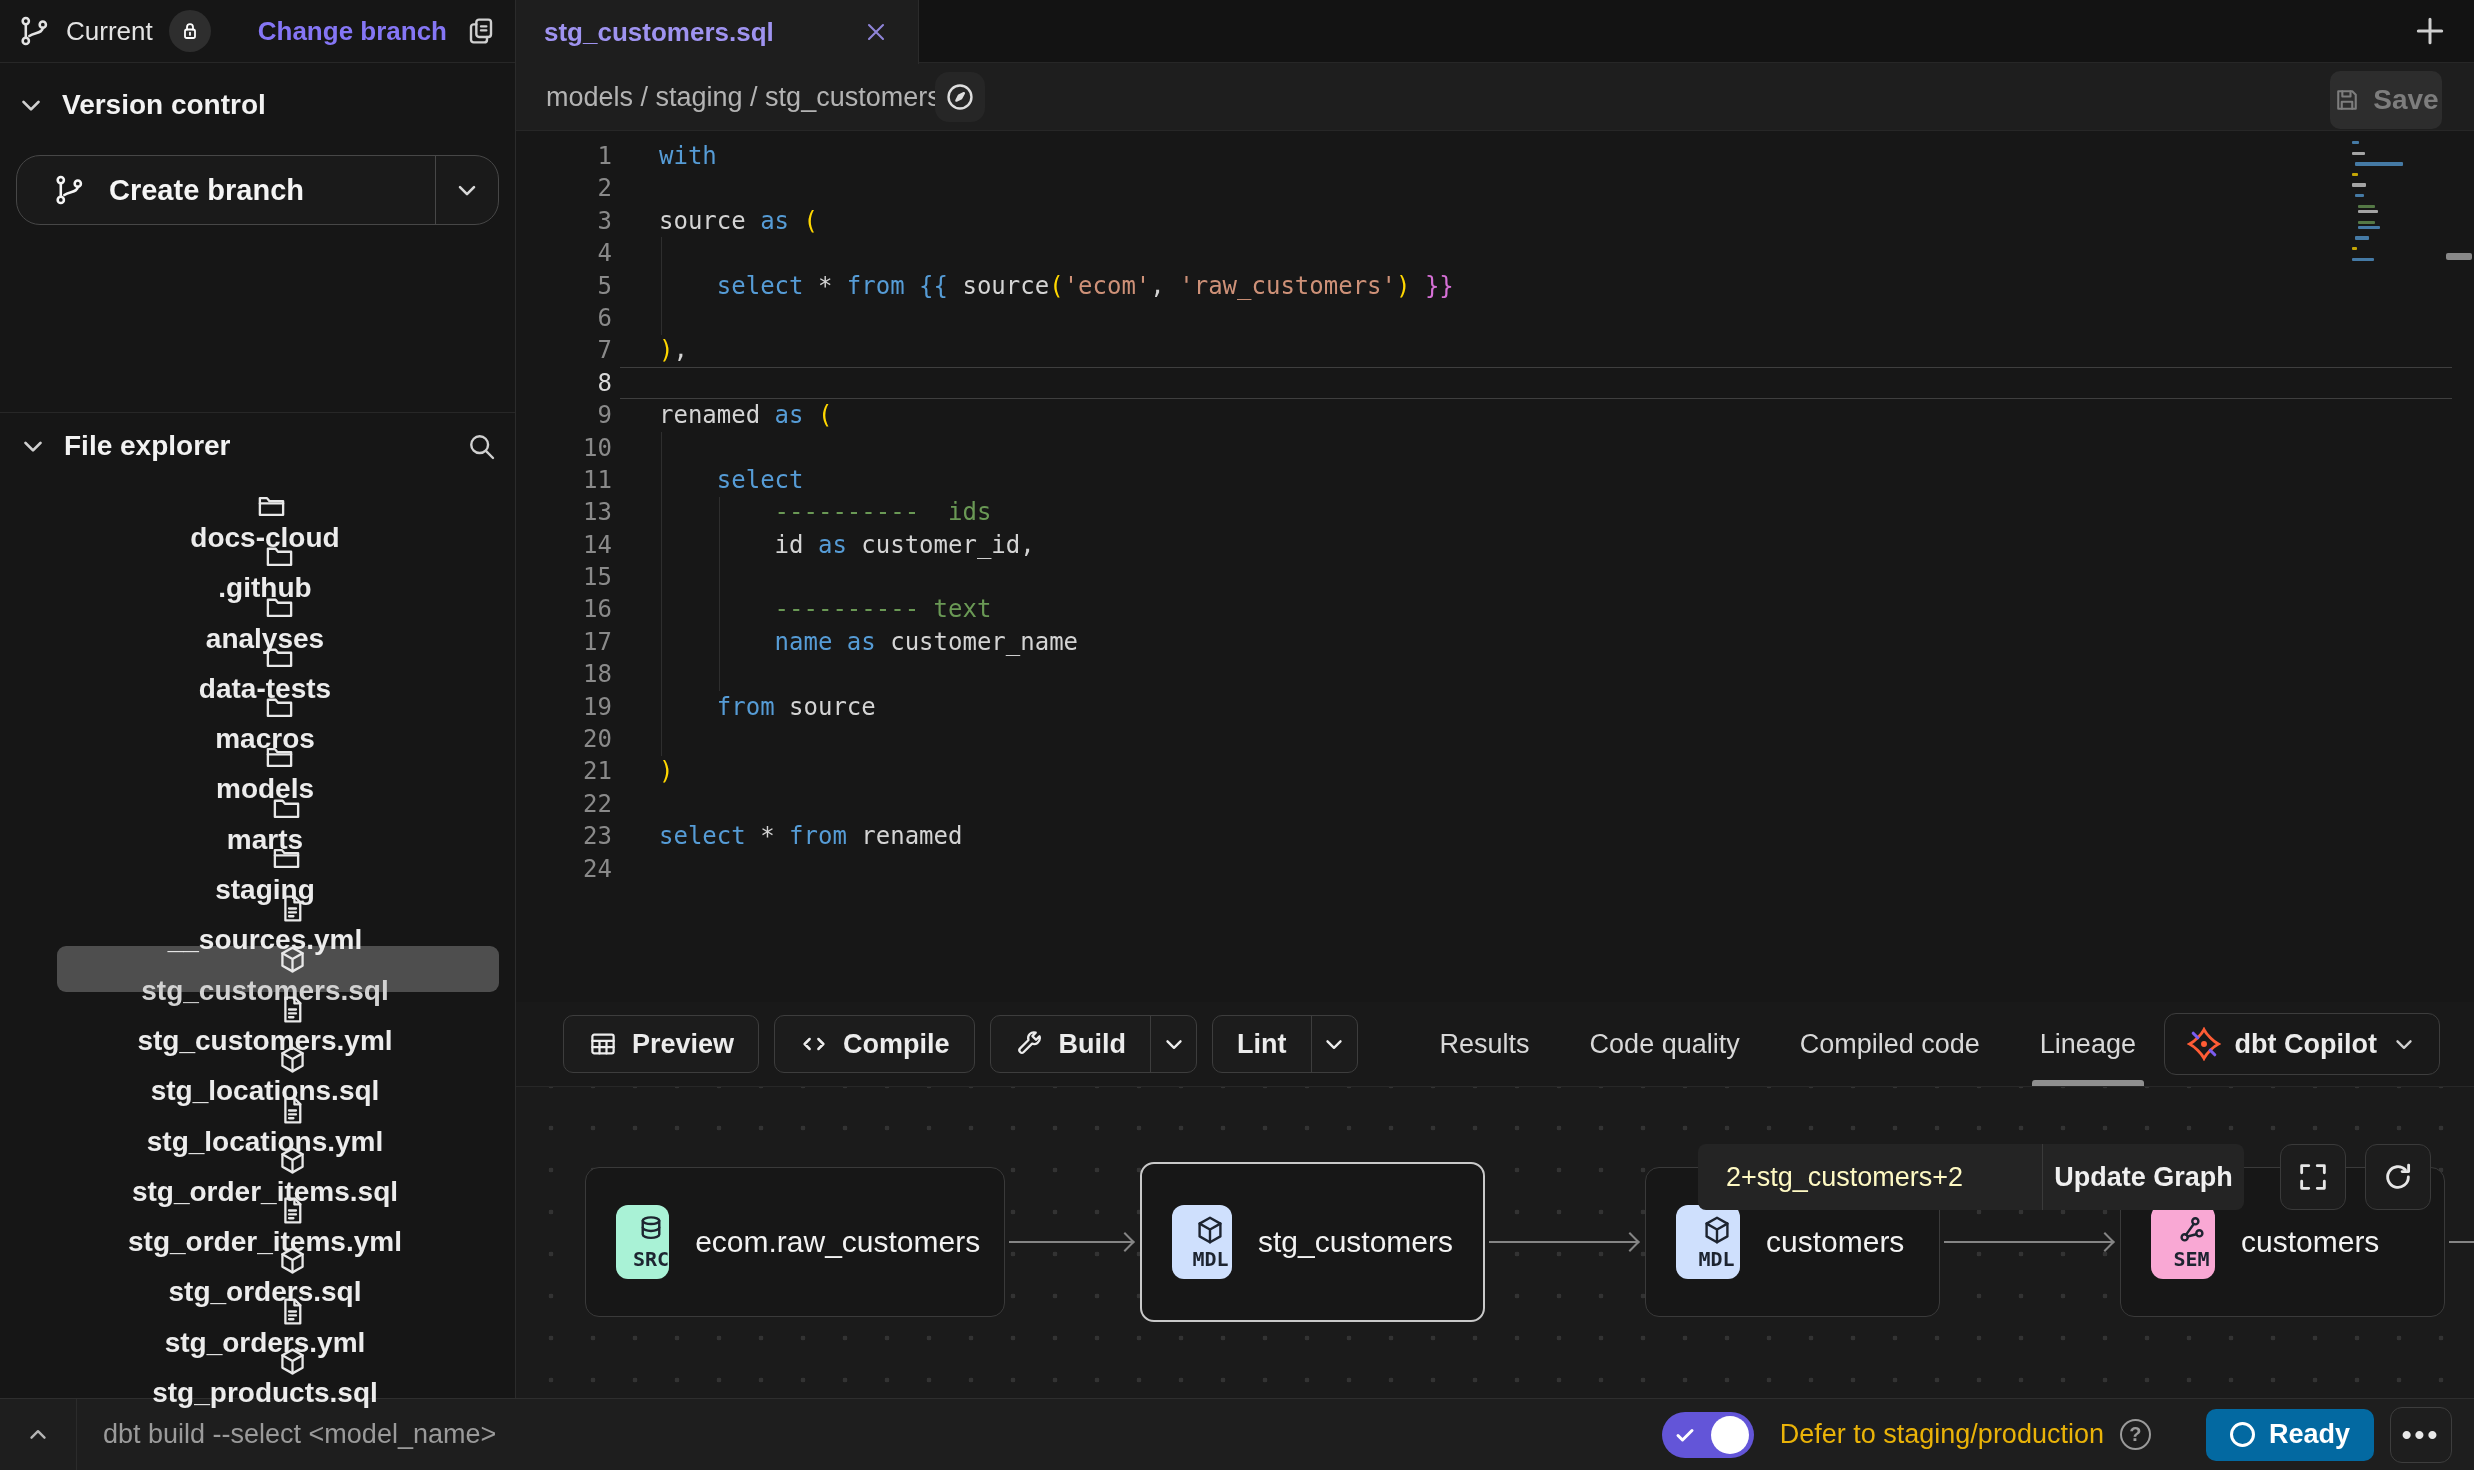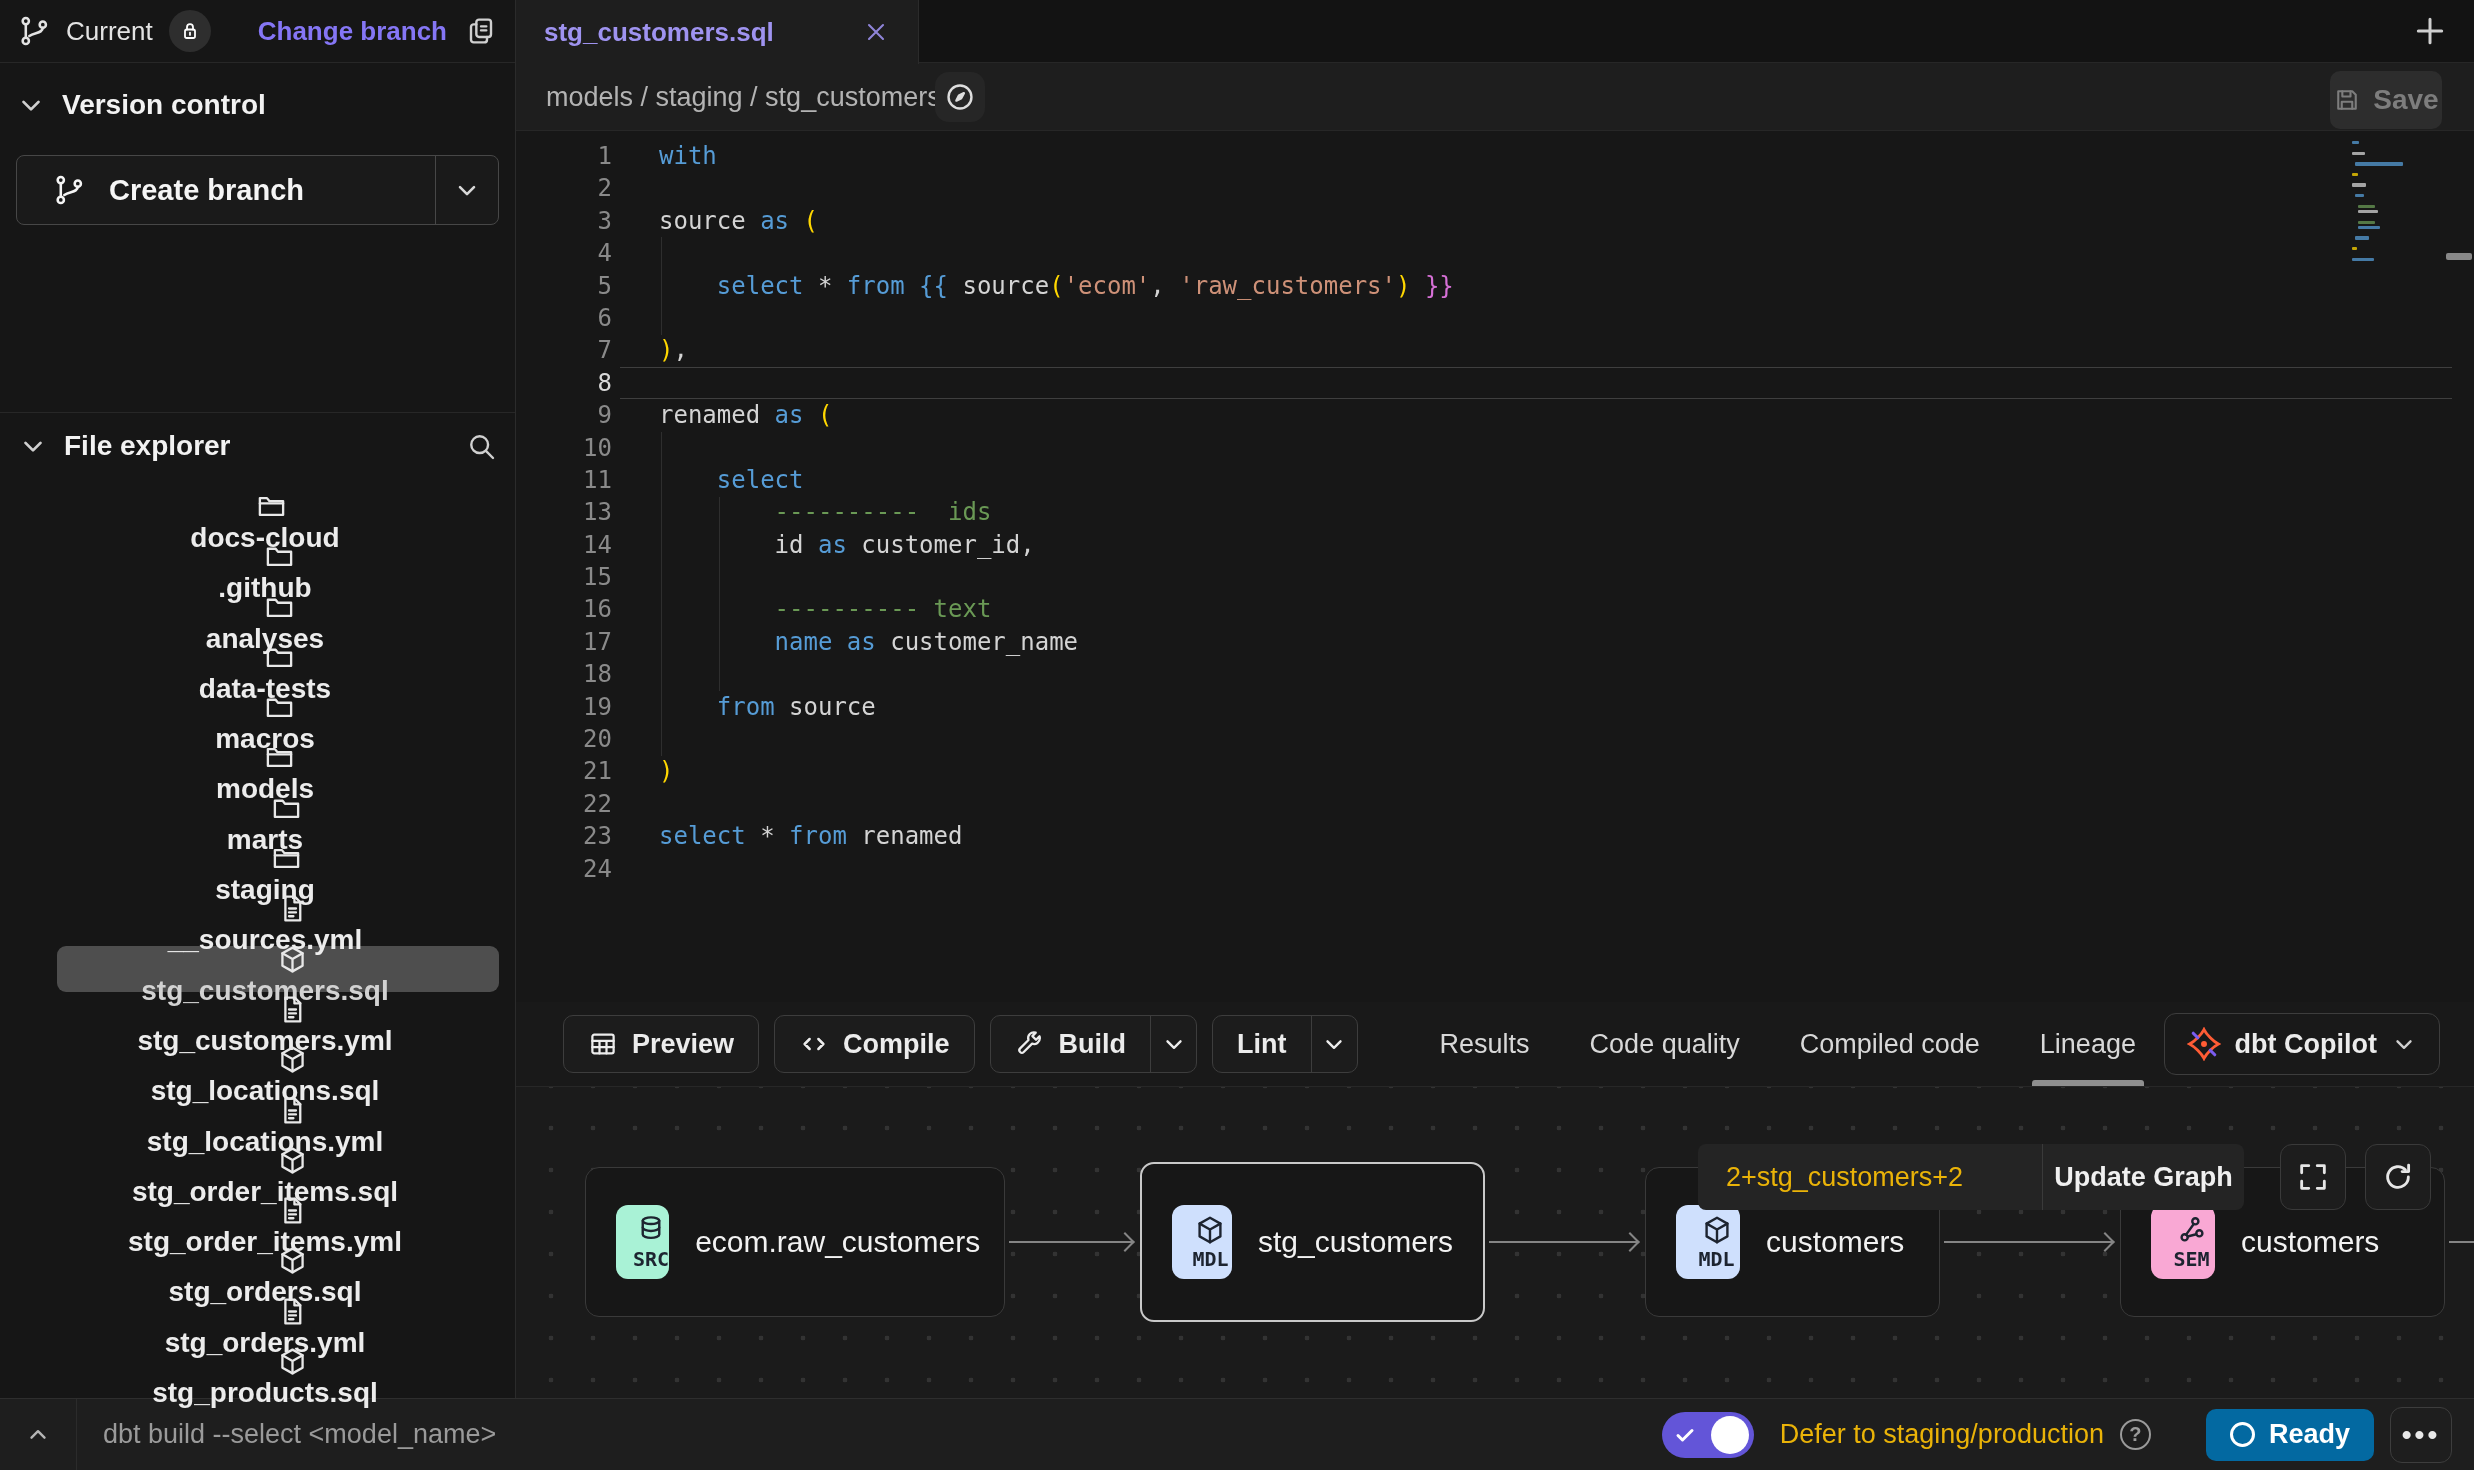--- a/index.html
+++ b/index.html
@@ -16,21 +16,21 @@
   .sb-branch-label { font-size:26px; font-weight:500; color:#e3e3e3; margin-left:14px; }
   .lock-chip { width:42px; height:42px; border-radius:50%; background:#2e2e2e; display:flex; align-items:center; justify-content:center; margin-left:16px; }
   .lock-chip .icw { width:24px; height:24px; color:#fff; }
   .change-branch { margin-left:auto; color:#8576f5; font-weight:700; font-size:26px; cursor:pointer; }
   .copy-btn { margin-left:18px; width:32px; height:32px; color:#cfcfcf; }
 
   #vc-section { padding:0 16px; }
   .section-head { display:flex; align-items:center; gap:16px; margin-top:26px; }
   .section-title { font-size:28px; font-weight:700; color:#f2f2f2; }
   .chev { width:30px; height:30px; color:#cfcfcf; }
-  .create-branch { margin-top:34px; height:70px; border:1px solid #474747; border-radius:8px; background:#1a1a1a; display:flex; align-items:stretch; }
+  .create-branch { margin-top:34px; height:70px; border:1px solid #474747; border-radius:24px; background:#1a1a1a; display:flex; align-items:stretch; }
   .cb-main { flex:1; display:flex; align-items:center; gap:22px; padding-left:36px; font-size:29px; font-weight:700; color:#f5f5f5; }
   .cb-main .icw { width:34px; height:34px; }
   .cb-divider { width:1px; background:#474747; }
   .cb-caret { width:62px; display:flex; align-items:center; justify-content:center; color:#d8d8d8; }
   .cb-caret .icw { width:28px; height:28px; }
 
   #fe-section { position:absolute; top:412px; left:0; right:0; bottom:0; border-top:1px solid #272727; }
   .fe-head { display:flex; align-items:center; height:66px; padding:0 18px; }
   .search-btn { margin-left:auto; width:32px; height:32px; color:#d0d0d0; }
   #tree { margin-top:12px; }
@@ -89,21 +89,21 @@
   #lineage { position:absolute; left:516px; top:1087px; width:1958px; height:311px; background:#1b1b1b;
     background-image:radial-gradient(circle, #333333 2.2px, transparent 2.6px); background-size:42px 42px; background-position:14px 20px; overflow:hidden; }
   .node { position:absolute; background:#171717; border:1px solid #3a3a3a; border-radius:14px; display:flex; align-items:center; gap:26px; padding:0 30px; cursor:pointer; }
   .node.selected { border:2px solid #c9c9c9; }
   .badge { width:64px; height:74px; border-radius:12px; display:flex; flex-direction:column; align-items:center; justify-content:center; gap:1px; color:#1d2430; font-weight:700; font-size:20px; font-family:"DejaVu Sans Mono", monospace;padding-left:17px; }
   .badge .icw { width:32px; height:32px; color:#1d2430; }
   .node-label { font-size:30px; font-weight:500; color:#f2f2f2; white-space:nowrap; }
   .edge { position:absolute; height:2px; background:#858585; }
   .edge.arrow::after { content:''; position:absolute; right:0; top:-6px; width:12px; height:12px; border-top:2px solid #858585; border-right:2px solid #858585; transform:rotate(45deg); }
   .filter-group { position:absolute; left:1182px; top:57px; height:66px; display:flex; background:#242424; border-radius:8px; z-index:3; overflow:hidden; }
-  .filter-cell { width:344px; display:flex; align-items:center; padding-left:28px; font-size:27px; color:#eab308; cursor:text; }
+  .filter-cell { width:344px; display:flex; align-items:center; padding-left:28px; font-size:27px; color:#fef9c3; cursor:text; }
   .update-cell { width:202px; display:flex; align-items:center; justify-content:center; font-size:27px; font-weight:600; color:#f0f0f0; border-left:1px solid #3a3a3a; cursor:pointer; }
   .icon-btn { position:absolute; top:57px; width:66px; height:66px; background:#1d1d1d; border:1px solid #3a3a3a; border-radius:12px; display:flex; align-items:center; justify-content:center; color:#e6e6e6; z-index:3; cursor:pointer; }
   .icon-btn .icw { width:34px; height:34px; }
   #fs-btn { left:1764px; } #rf-btn { left:1849px; }
 
   
   #statusbar { position:absolute; left:0; top:1398px; width:2474px; height:72px; background:#1e1e1e; border-top:1px solid #2e2e2e; display:flex; align-items:center; }
   .sb-collapse { width:77px; height:100%; display:flex; align-items:center; justify-content:center; border-right:1px solid #2b2b2b; color:#b5b5b5; cursor:pointer; }
   .sb-collapse .icw { width:26px; height:26px; }
   .cmd-text { margin-left:26px; font-size:27px; color:#9a9a9a; cursor:text; }

